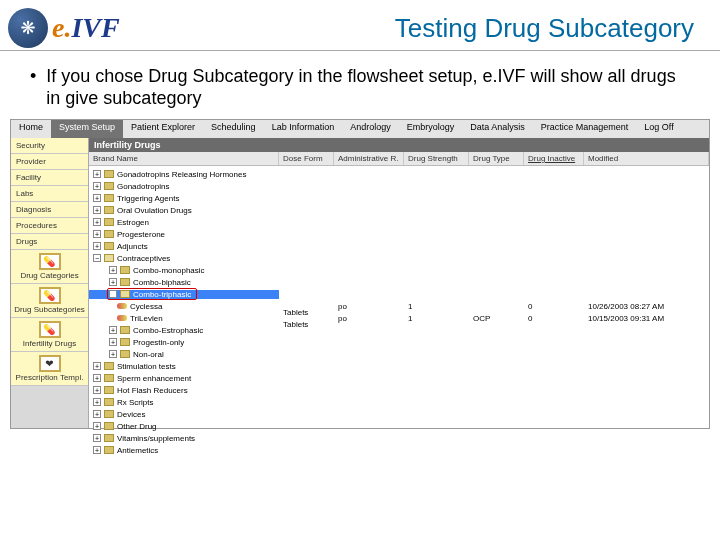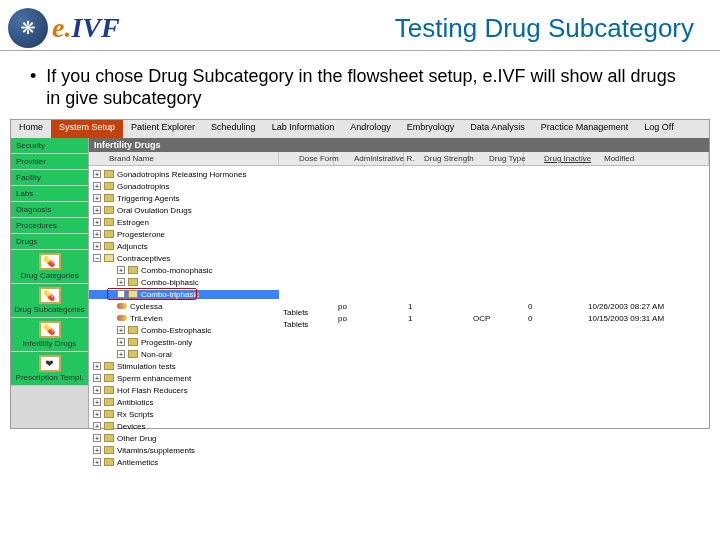--- a/index.html
+++ b/index.html
@@ -79,40 +79,40 @@
   .menubar {
     display: flex;
     background: #e5e5e5;
     height: 18px;
   }
   .menubar .mi {
     padding: 2px 8px;
     white-space: nowrap;
   }
   .menubar .mi.active {
-    background: #c2410c;
+    background: #737373;
     color: #fff;
   }
   .app-body {
     display: flex;
     height: 290px;
   }
   .sidebar {
     width: 78px;
     background: #d9d9d9;
     border-right: 1px solid #aaa;
     display: flex;
     flex-direction: column;
   }
   .side-item {
     padding: 3px 5px;
     border-bottom: 1px solid #c7c7c7;
     font-size: 8px;
     color: #333;
-    background: #22c55e;
+    background: #fef9c3;
     white-space: nowrap;
     overflow: hidden;
   }
   .side-item.icon {
     height: 34px;
     display: flex;
     flex-direction: column;
     align-items: center;
     gap: 1px;
   }
@@ -139,21 +139,21 @@
     font-weight: bold;
   }
   .grid-head {
     display: flex;
     background: #e8e8e8;
     border-bottom: 1px solid #bbb;
     font-size: 8px;
     color: #333;
   }
   .grid-head > div {
-    padding: 2px 20px;
+    padding: 2px 4px;
     border-right: 1px solid #c8c8c8;
     white-space: nowrap;
   }
   .col-bn { width: 190px; }
   .col-df { width: 55px; }
   .col-ar { width: 70px; }
   .col-ds { width: 65px; }
   .col-dt { width: 55px; }
   .col-di { width: 60px; text-decoration: underline; }
   .col-mo { flex: 1; }
@@ -168,21 +168,21 @@
     align-items: center;
     height: 12px;
   }
   .cell-bn {
     width: 190px;
     display: flex;
     align-items: center;
     gap: 3px;
     padding-left: 4px;
   }
-  .cell-bn.ind1 { padding-left: 28px; }
+  .cell-bn.ind1 { padding-left: 20px; }
   .cell-bn.ind2 { padding-left: 28px; }
   .toggle {
     display: inline-flex;
     width: 8px;
     height: 8px;
     border: 1px solid #888;
     background: #fff;
     align-items: center;
     justify-content: center;
     font-size: 7px;
@@ -446,27 +446,20 @@
             <div class="cell-bn">
               <span class="toggle">+</span>
               <span class="folder"></span>
               <span>Hot Flash Reducers</span>
             </div>
           </div>
         <div class="row">
             <div class="cell-bn">
               <span class="toggle">+</span>
               <span class="folder"></span>
-              <span>Antibiotics</span>
-            </div>
-          </div>
-        <div class="row">
-            <div class="cell-bn">
-              <span class="toggle">+</span>
-              <span class="folder"></span>
               <span>Rx Scripts</span>
             </div>
           </div>
         <div class="row">
             <div class="cell-bn">
               <span class="toggle">+</span>
               <span class="folder"></span>
               <span>Devices</span>
             </div>
           </div>

